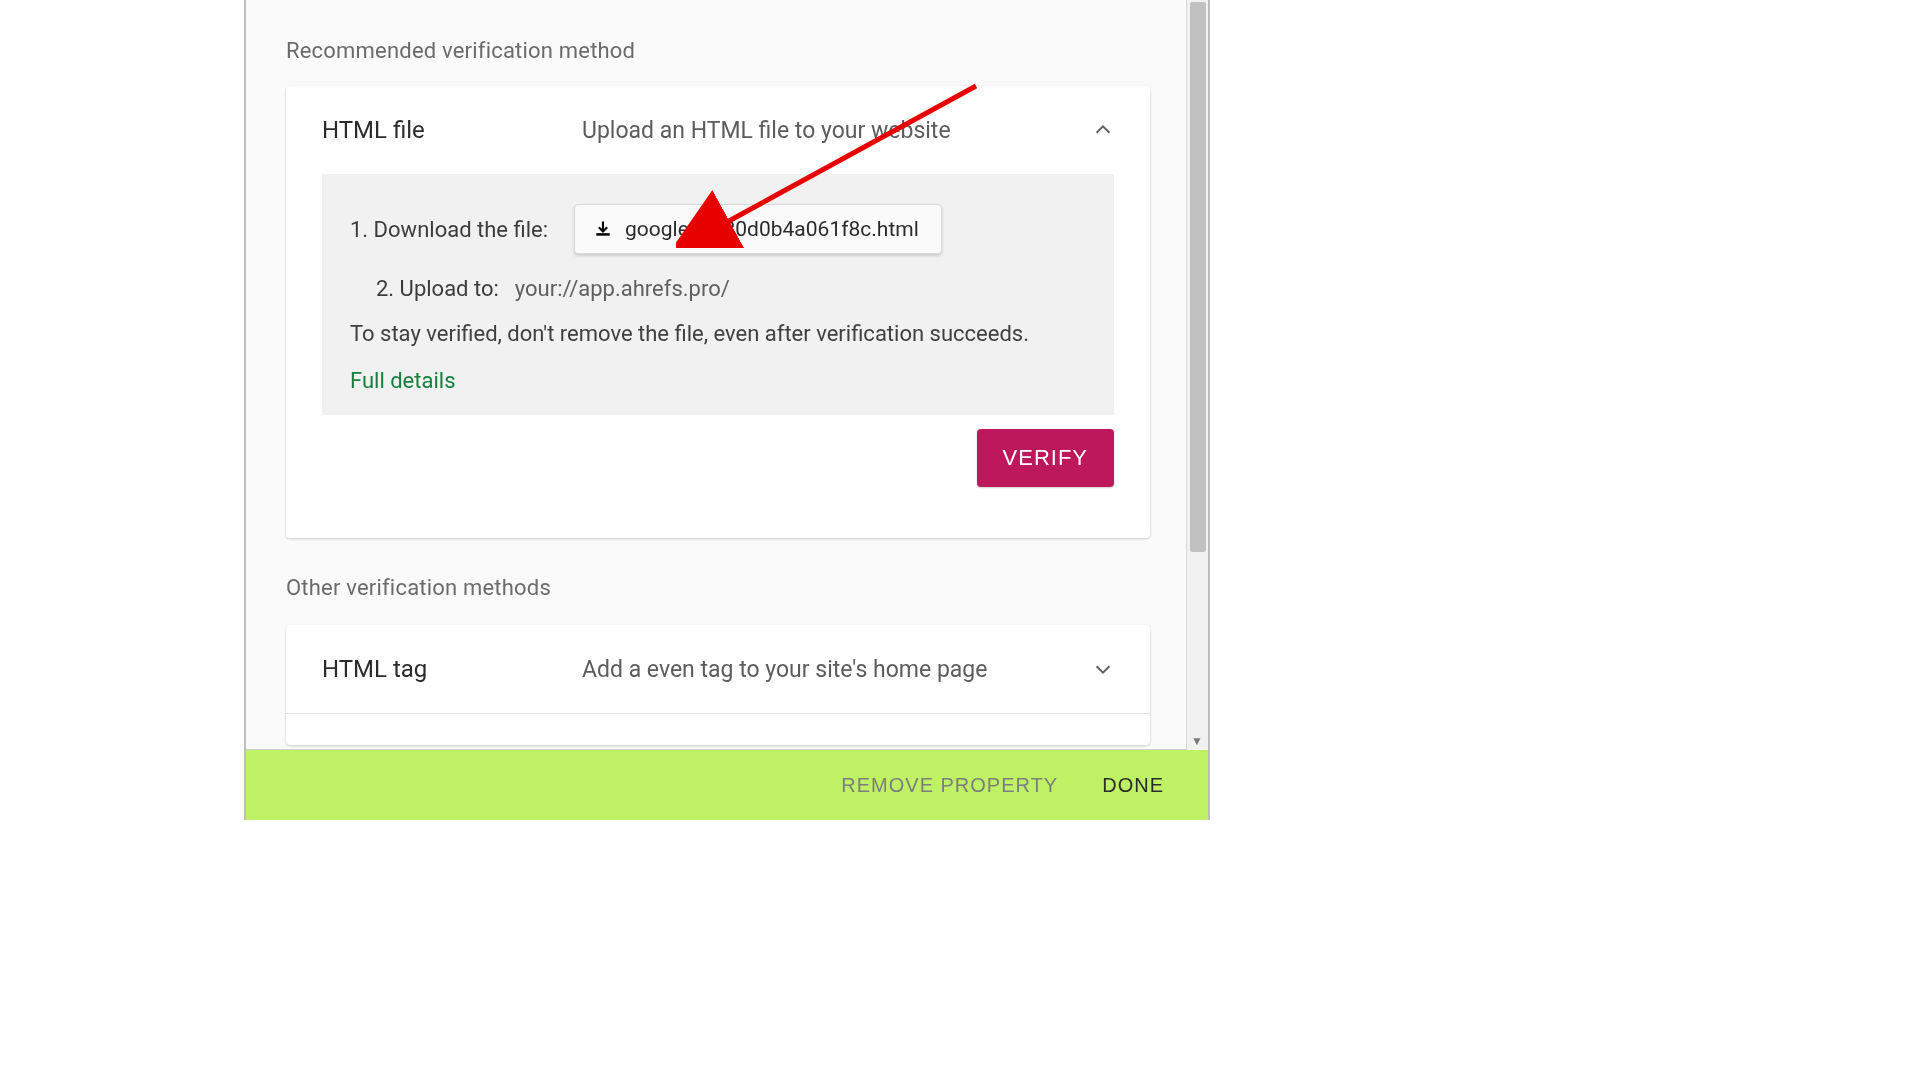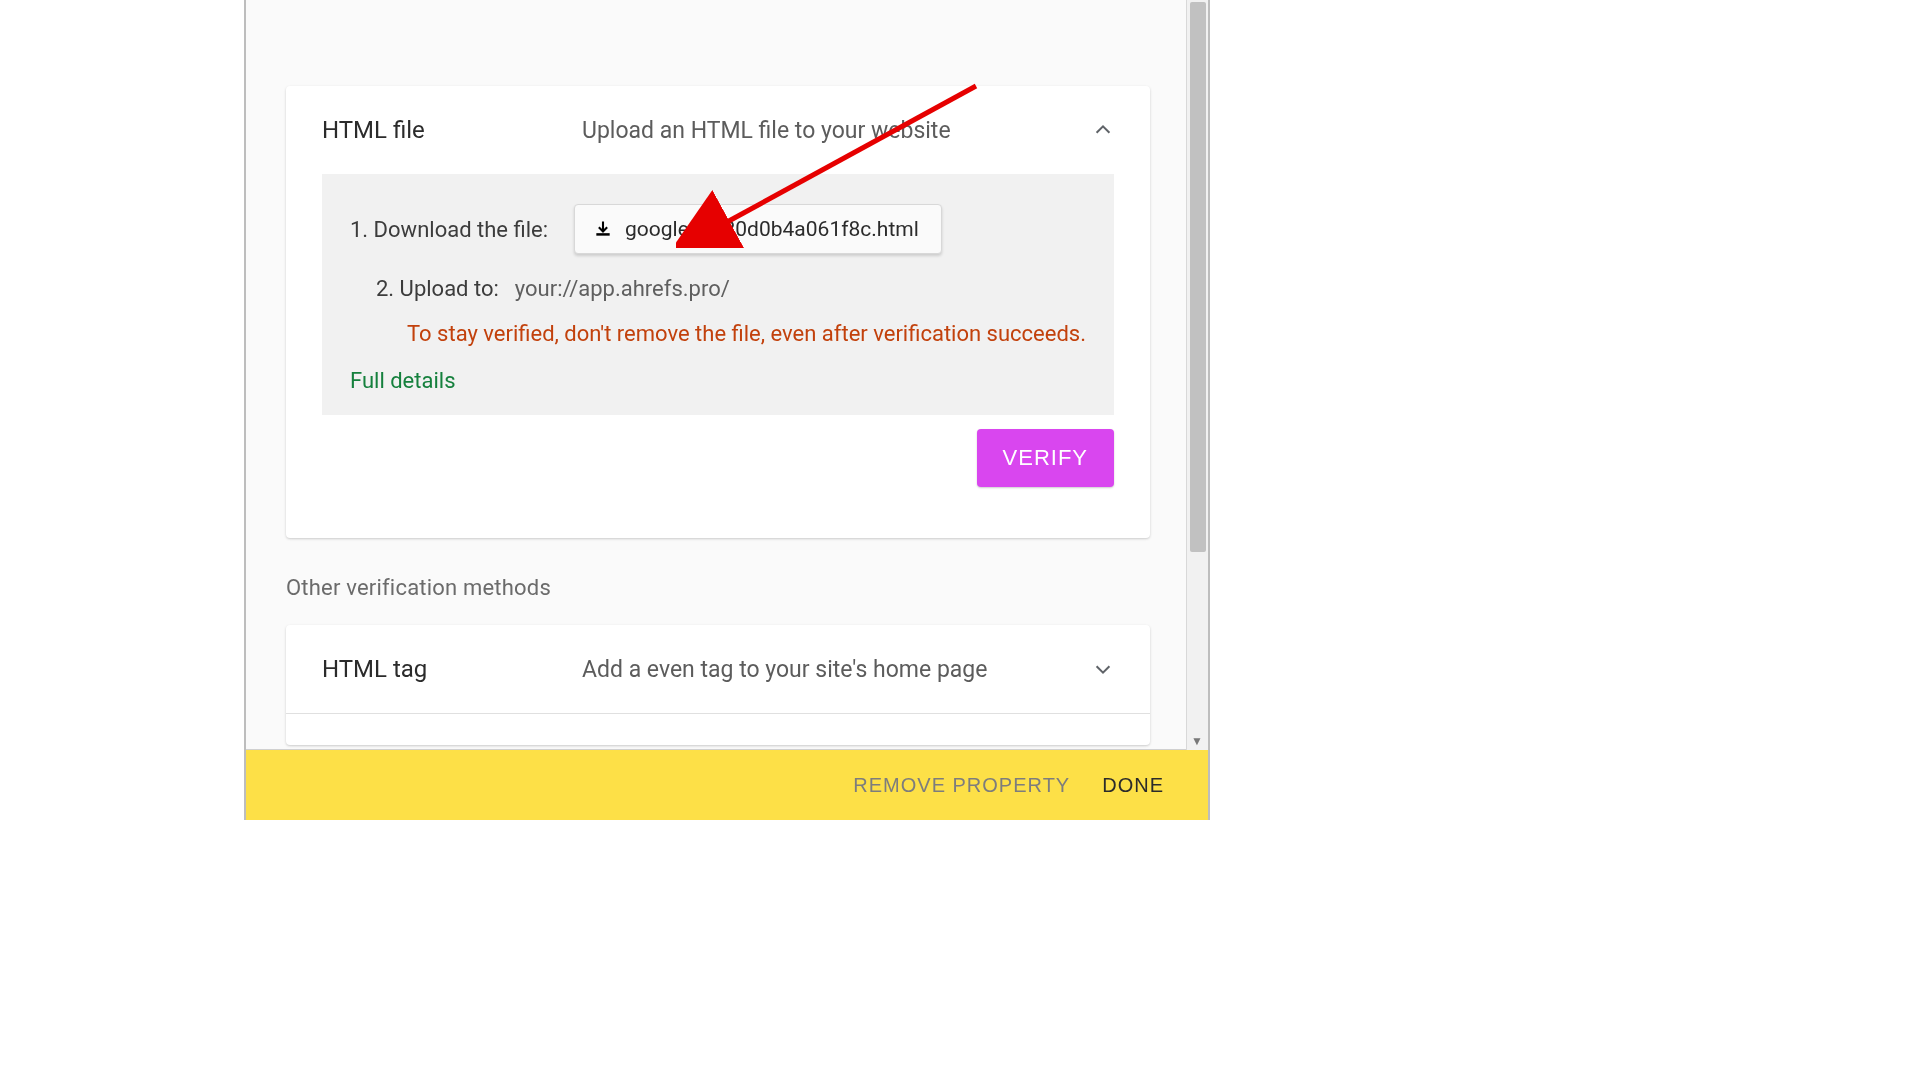--- a/index.html
+++ b/index.html
@@ -109,63 +109,62 @@
     padding: 12px 22px 12px 18px;
     box-shadow: 0 2px 3px rgba(0,0,0,0.15);
     margin-left: 10px;
     font-size: 21px;
     color: #2b2b2b;
     cursor: pointer;
   }
   .dl-chip .dl-icon { margin-right: 12px; display: inline-flex; }
   .note {
     font-size: 22px;
-    color: #c2410c;
+    color: #404040;
     margin-top: 20px;
     margin-bottom: 22px;
-    text-align: right;
   }
   .link {
     font-size: 22px;
     color: #15803d;
     cursor: pointer;
     display: inline-block;
   }
 
   .verify-row {
     display: flex;
     justify-content: flex-end;
     padding: 14px 36px 0 0;
   }
   .verify-btn {
-    background: #d946ef;
+    background: #be185d;
     color: #fff;
     font-size: 22px;
     letter-spacing: 1px;
     border: none;
     border-radius: 4px;
     padding: 16px 26px;
     cursor: pointer;
     box-shadow: 0 1px 2px rgba(0,0,0,0.2);
   }
 
   .other-divider {
     border-top: 1px solid #e0e0e0;
     margin-top: 0;
   }
 
   .footer {
     position: absolute;
     left: 0; right: 0; bottom: 0; height: 70px;
-    background: #fde047;
+    background: #bef264;
     display: flex;
     align-items: center;
     justify-content: flex-end;
     padding-right: 44px;
-    gap: 32px;
+    gap: 44px;
   }
   .footer .flat-btn {
     background: none;
     border: none;
     font-size: 20px;
     font-weight: 500;
     letter-spacing: 1px;
     cursor: pointer;
   }
   .flat-btn.muted { color: #7d7d7d; }
@@ -178,20 +177,21 @@
     z-index: 50;
   }
 </style>
 </head>
 <body>
 
 <div class="viewport">
 
   <div class="scroll-region">
 
+    <div class="section-label label-recommended">Recommended verification method</div>
 
     <div class="card card-main">
       <div class="card-header">
         <div class="card-title">HTML file</div>
         <div class="card-desc">Upload an HTML file to your website</div>
         <div class="chevron">
           <svg width="22" height="22" viewBox="0 0 24 24">
               <path d="M5 15 L12 8 L19 15"></path>
             </svg>
         </div>

